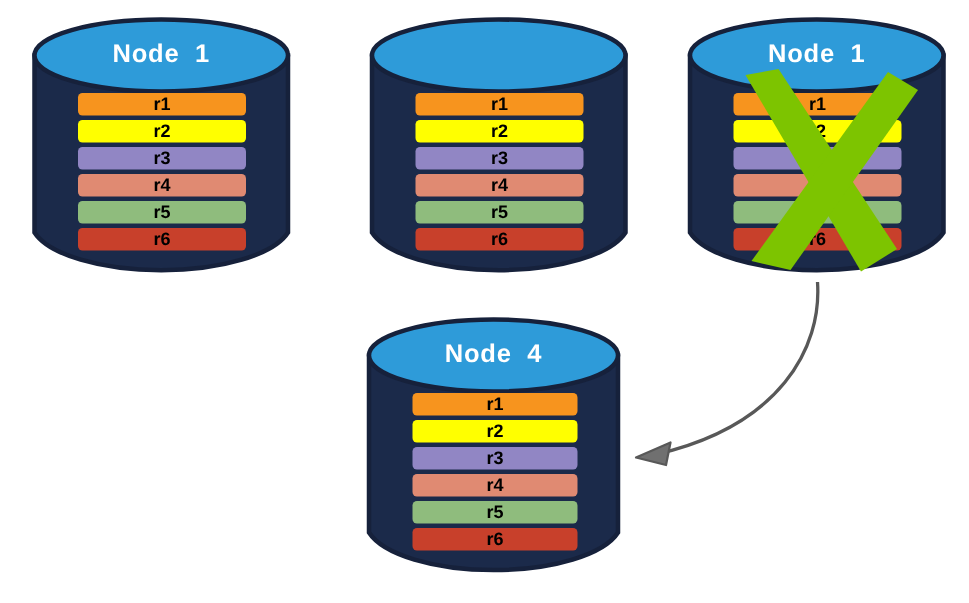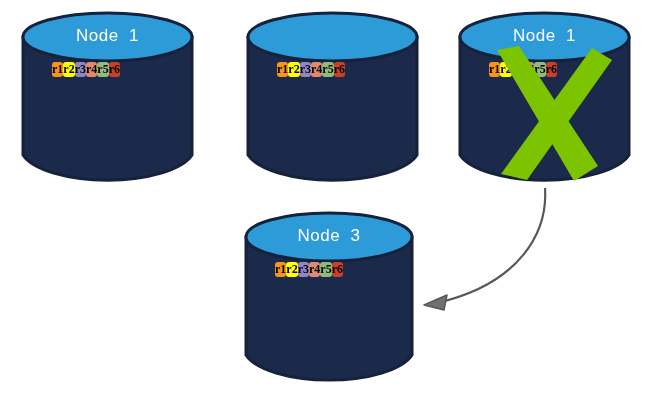--- a/index.html
+++ b/index.html
@@ -25,31 +25,30 @@
     position: absolute;
     left: 0;
     top: 0;
     overflow: visible;
   }
   .node-title {
     position: absolute;
     width: 100%;
     text-align: center;
     color: #ffffff;
-    font-weight: normal;
+    font-weight: bold;
     font-size: 17px;
     letter-spacing: 0.5px;
     white-space: pre;
     pointer-events: none;
   }
   .rows {
     position: absolute;
     display: flex;
-    flex-direction: row;
-    font-family: Liberation Serif, serif;
+    flex-direction: column;
   }
   .row-bar {
     height: 15px;
     border-radius: 3px;
     color: #000000;
     font-weight: bold;
     font-size: 12px;
     line-height: 15px;
     text-align: center;
     margin-bottom: 3px;
@@ -117,21 +116,21 @@
       <div class="row-bar" style="background-color: rgb(143, 188, 125);">r5</div>
       <div class="row-bar" style="background-color: rgb(200, 64, 43);">r6</div>
     </div>
   </div>
 
   <div class="node" id="node-4-el" style="left:243px; top:210px; width:172px; height:178px;">
     <svg width="172" height="178" viewBox="0 0 172 178">
       <path d="M3,27 L3,145 A85.5,33 0 0 0 169,145 L169,27 Z" fill="#1B2A4A" stroke="#16213B" stroke-width="3"></path>
       <ellipse cx="86" cy="27" rx="83" ry="24" fill="#2E9BD9" stroke="#16213B" stroke-width="3"></ellipse>
     </svg>
-    <div class="node-title" style="top:16px;">Node  3</div>
+    <div class="node-title" style="top:16px;">Node  4</div>
     <div class="rows" style="left:32px; top:52px; width:110px;">
       <div class="row-bar" style="background-color: rgb(247, 148, 30);">r1</div>
       <div class="row-bar" style="background-color: rgb(255, 255, 0);">r2</div>
       <div class="row-bar" style="background-color: rgb(145, 134, 196);">r3</div>
       <div class="row-bar" style="background-color: rgb(224, 138, 114);">r4</div>
       <div class="row-bar" style="background-color: rgb(143, 188, 125);">r5</div>
       <div class="row-bar" style="background-color: rgb(200, 64, 43);">r6</div>
     </div>
   </div>
 

